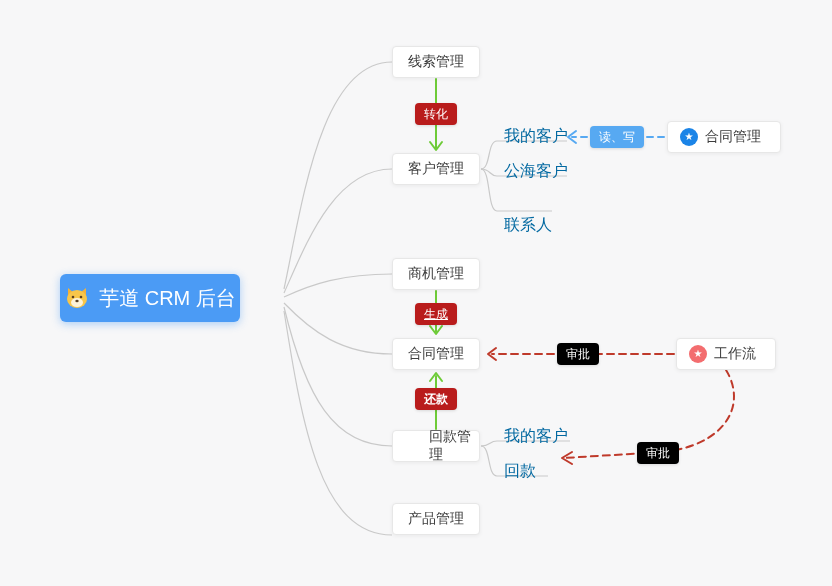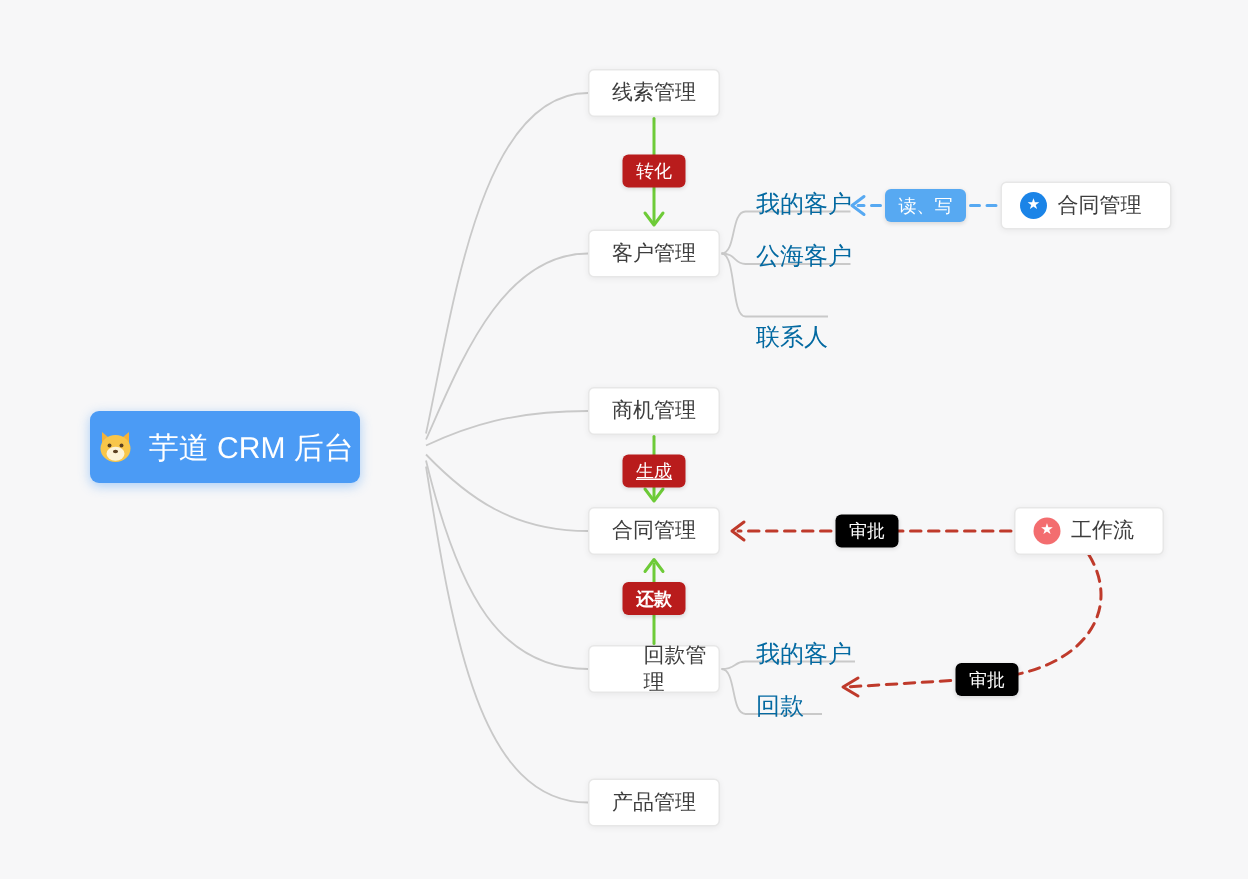--- a/index.html
+++ b/index.html
@@ -109,21 +109,21 @@
   </div>
   <div class="node module" style="left:392px;top:258px;">
     <span>商机管理</span>
   </div>
   <div class="node module" style="left:392px;top:338px;">
     <span>合同管理</span>
   </div>
   <div class="node module" style="left:392px;top:430px;padding-left:36px;">
     <span>回款管理</span>
   </div>
-  <div class="node module" style="left:392px;top:519px;">
+  <div class="node module" style="left:392px;top:503px;">
     <span>产品管理</span>
   </div>
 
   <div class="node side-node" style="left:667px;top:121px;width:114px;">
     <span class="circle-icon blue">★</span>
     <span>合同管理</span>
   </div>
   <div class="node side-node" style="left:676px;top:338px;width:100px;">
     <span class="circle-icon pink">★</span>
     <span>工作流</span>

